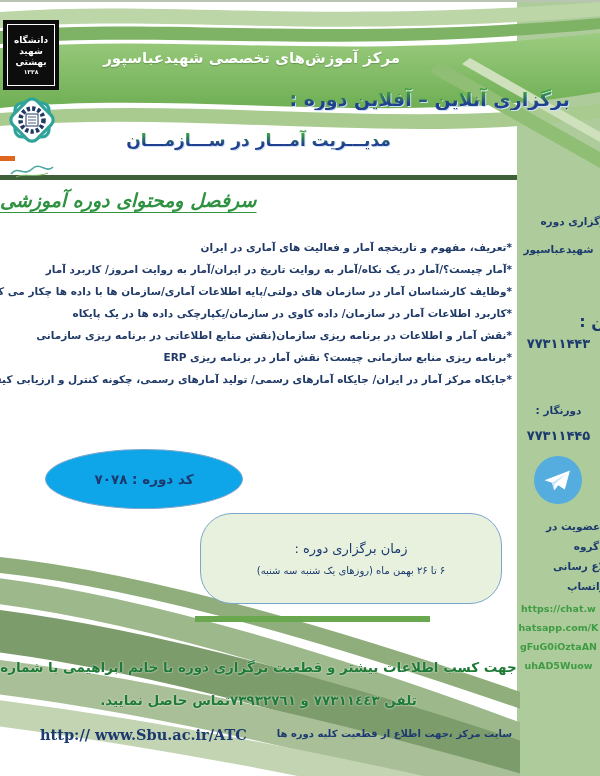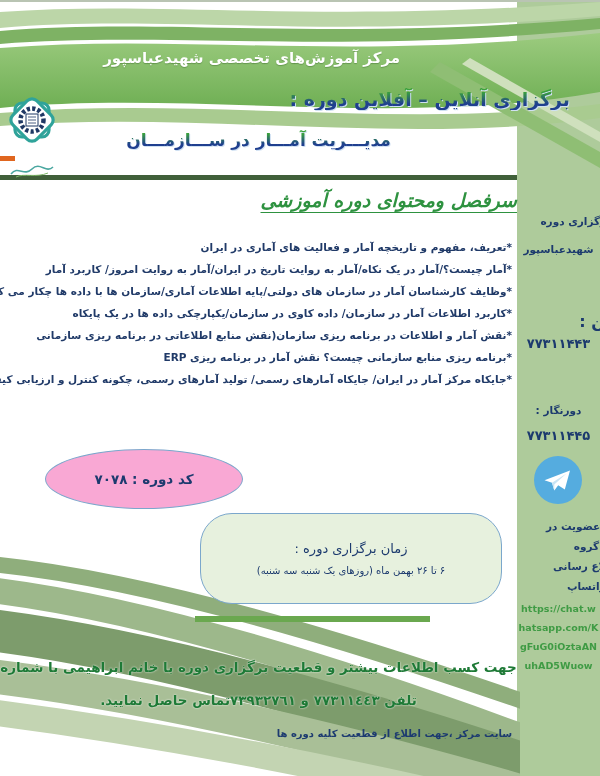--- a/index.html
+++ b/index.html
@@ -41,29 +41,29 @@
   
   .gradtext{
     background:linear-gradient(180deg,#3aa23c 18%,#1f3f8f 72%);
     -webkit-background-clip:text; background-clip:text; color:transparent;
     filter:drop-shadow(1px 1px 0 #cfe0f2);
   }
   .h1{top:88px; right:30px; font-size:19px; font-weight:bold; direction:rtl; z-index:3; white-space:nowrap;}
   .h2{top:130px; left:0; width:517px; text-align:center; font-size:17px; font-weight:bold; direction:rtl; z-index:3;}
   .darkbar{top:175px; left:0; width:517px; height:5px; background:#40603a; z-index:3;}
   
-  .section-title{top:189px; left:0; width:517px; text-align:right; z-index:3;}
+  .section-title{top:189px; left:0; width:517px; text-align:left; z-index:3;}
   .section-title span{font-style:italic; font-weight:bold; font-size:19px; color:#2e9240;
     text-decoration:underline; text-underline-offset:5px; direction:rtl;}
   .topics{top:236px; right:88px; width:496px; direction:rtl; z-index:3;}
   .topics div{white-space:nowrap; text-align:right; font-size:10.5px; font-weight:bold;
     color:#203a68; line-height:22px;}
   
   .oval{left:45px; top:449px; width:196px; height:58px; border-radius:50%;
-    background:#f9a8d4; border:1.5px solid #7ba7cc; display:flex; align-items:center;
+    background:#0ea5e9; border:1.5px solid #7ba7cc; display:flex; align-items:center;
     justify-content:center; color:#1c3a6e; font-weight:bold; font-size:13.5px;
     direction:rtl; z-index:3;}
   .pill{left:200px; top:513px; width:300px; height:89px; border-radius:32px;
     background:#e7f1de; border:1.5px solid #7ba7cc; display:flex; flex-direction:column;
     align-items:center; justify-content:center; gap:9px; color:#1c3a6e; font-weight:normal;
     direction:rtl; z-index:3;}
   .pill .l1{font-size:13px;}
   .pill .l2{font-size:10px;}
   
   .waves{left:0; top:552px; z-index:1; pointer-events:none;}
@@ -121,20 +121,28 @@
     </defs>
     <path d="M0,48 C180,33 350,62 600,33 L600,92 C400,128 190,90 0,108 Z" fill="url(#g1)"></path>
     <path d="M0,113 C200,96 400,130 600,104 L600,118 C400,146 200,110 0,126 Z" fill="#a9cb90"></path>
     <path d="M440,62 L600,152 L600,168 L430,72 Z" fill="#8fbe74"></path>
     <path d="M470,58 L600,132 L600,142 L462,64 Z" fill="#cfe0bd"></path>
   </svg>
   <div class="abs topedge"></div>
 
   <div class="abs banner-title">مرکز آموزش‌های تخصصی شهیدعباسپور</div>
 
+  <div class="abs blacklogo">
+    <div class="inner">
+      <span>دانشگاه</span>
+      <span>شهید</span>
+      <span>بهشتی</span>
+      <span class="yr">۱۳۳۸</span>
+    </div>
+  </div>
 
   <svg class="abs emblem" width="54" height="54" viewBox="0 0 54 54">
     <g transform="translate(27,27)">
       <rect x="-17" y="-17" width="34" height="34" rx="7" fill="#ffffff" stroke="#2fa39a" stroke-width="3.2"></rect>
       <rect x="-17" y="-17" width="34" height="34" rx="7" fill="#ffffff" stroke="#2fa39a" stroke-width="3.2" transform="rotate(45)"></rect>
       <circle r="11.5" fill="#ffffff" stroke="#1f3864" stroke-width="4.5" stroke-dasharray="3.2 2.2"></circle>
       <rect x="-6" y="-6" width="12" height="12" fill="#ffffff" stroke="#1f3864" stroke-width="1"></rect>
       <path d="M-4,-3 H4 M-4,0 H4 M-4,3 H4" stroke="#1f3864" stroke-width="0.8"></path>
     </g>
   </svg>
@@ -173,15 +181,16 @@
     <path d="M-10,38 Q190,62 525,186" stroke="#9db88b" stroke-width="26" fill="none"></path>
     <path d="M-10,78 Q200,104 530,214" stroke="#7d9c6c" stroke-width="42" fill="none"></path>
     <path d="M-10,124 Q220,152 530,242" stroke="#a9bf97" stroke-width="34" fill="none"></path>
     <path d="M-10,160 Q240,192 530,262" stroke="#c3d4b2" stroke-width="26" fill="none"></path>
   </svg>
   <div class="abs greendivider"></div>
 
   <div class="abs contact1">جهت کسب اطلاعات بیشتر و قطعیت برگزاری دوره با خانم ابراهیمی با شماره</div>
   <div class="abs contact2">تلفن ٧٧٣١١٤٤٣ و ٧٣٩٣٢٧٦١تماس حاصل نمایید.</div>
 
+  <div class="abs siteurl">http:// www.Sbu.ac.ir/ATC</div>
   <div class="abs sitenote">سایت مرکز ،جهت اطلاع از قطعیت کلیه دوره ها</div>
 
 </div>
 
 </body></html>

